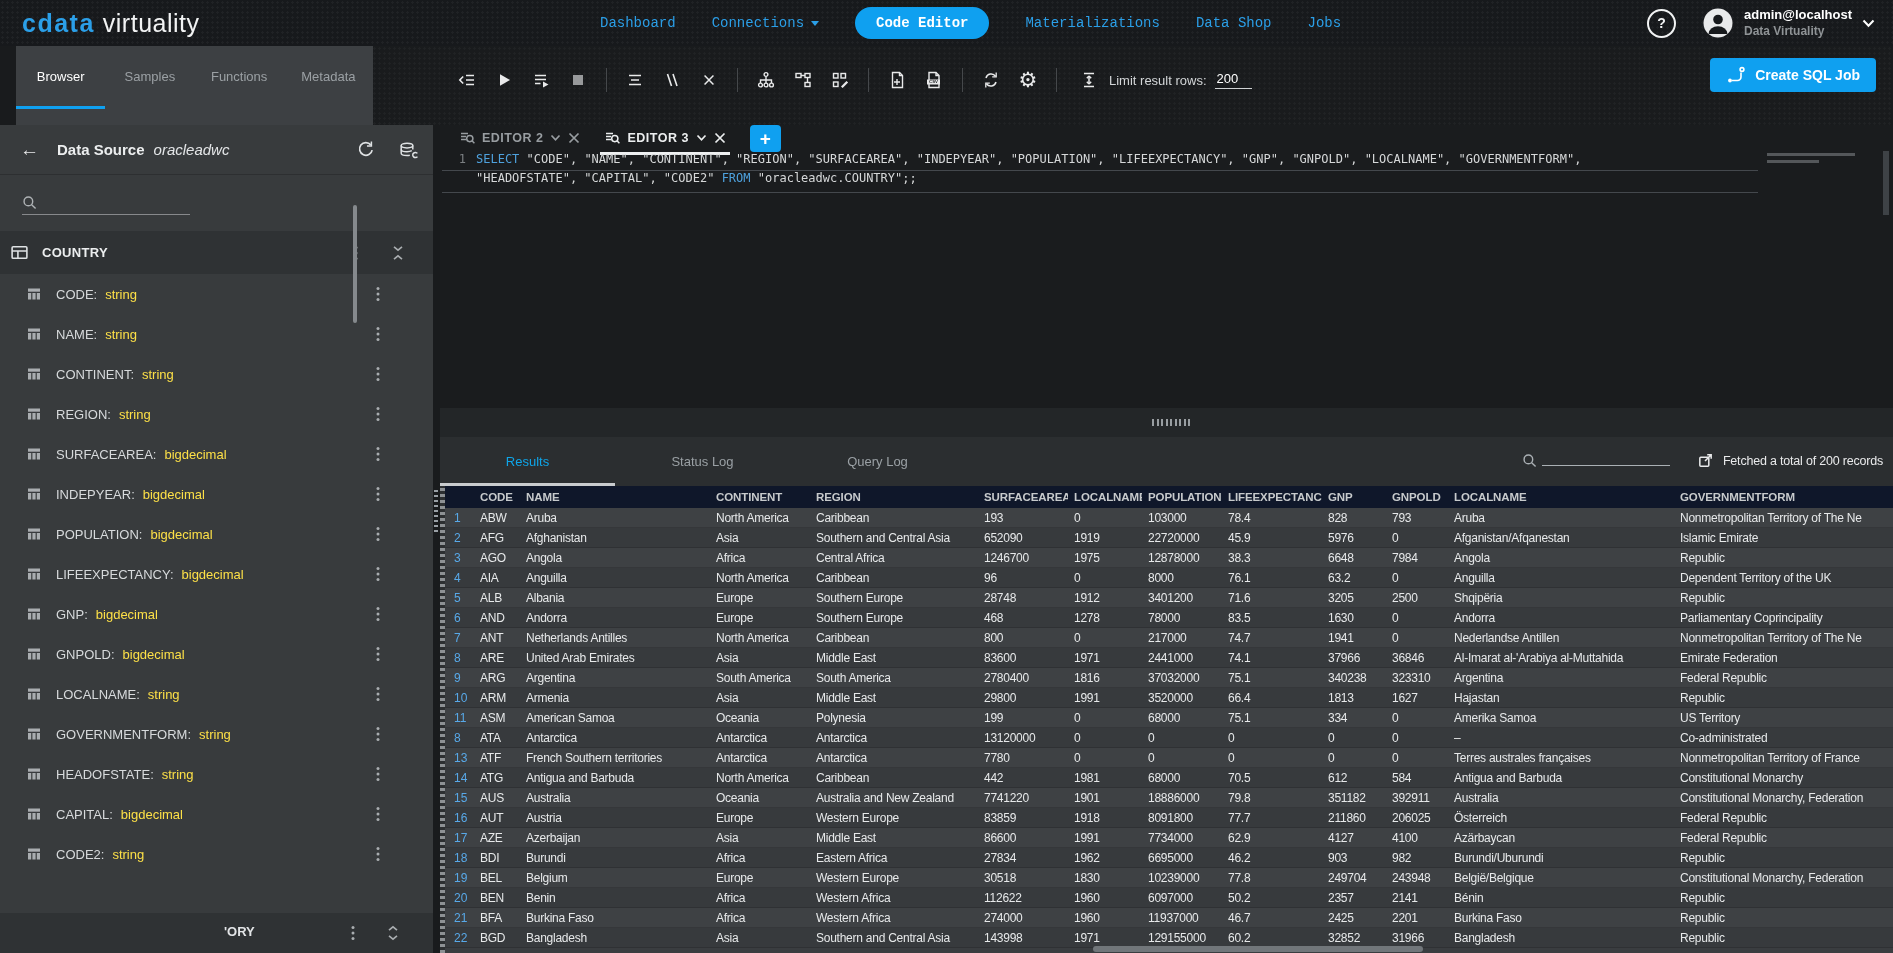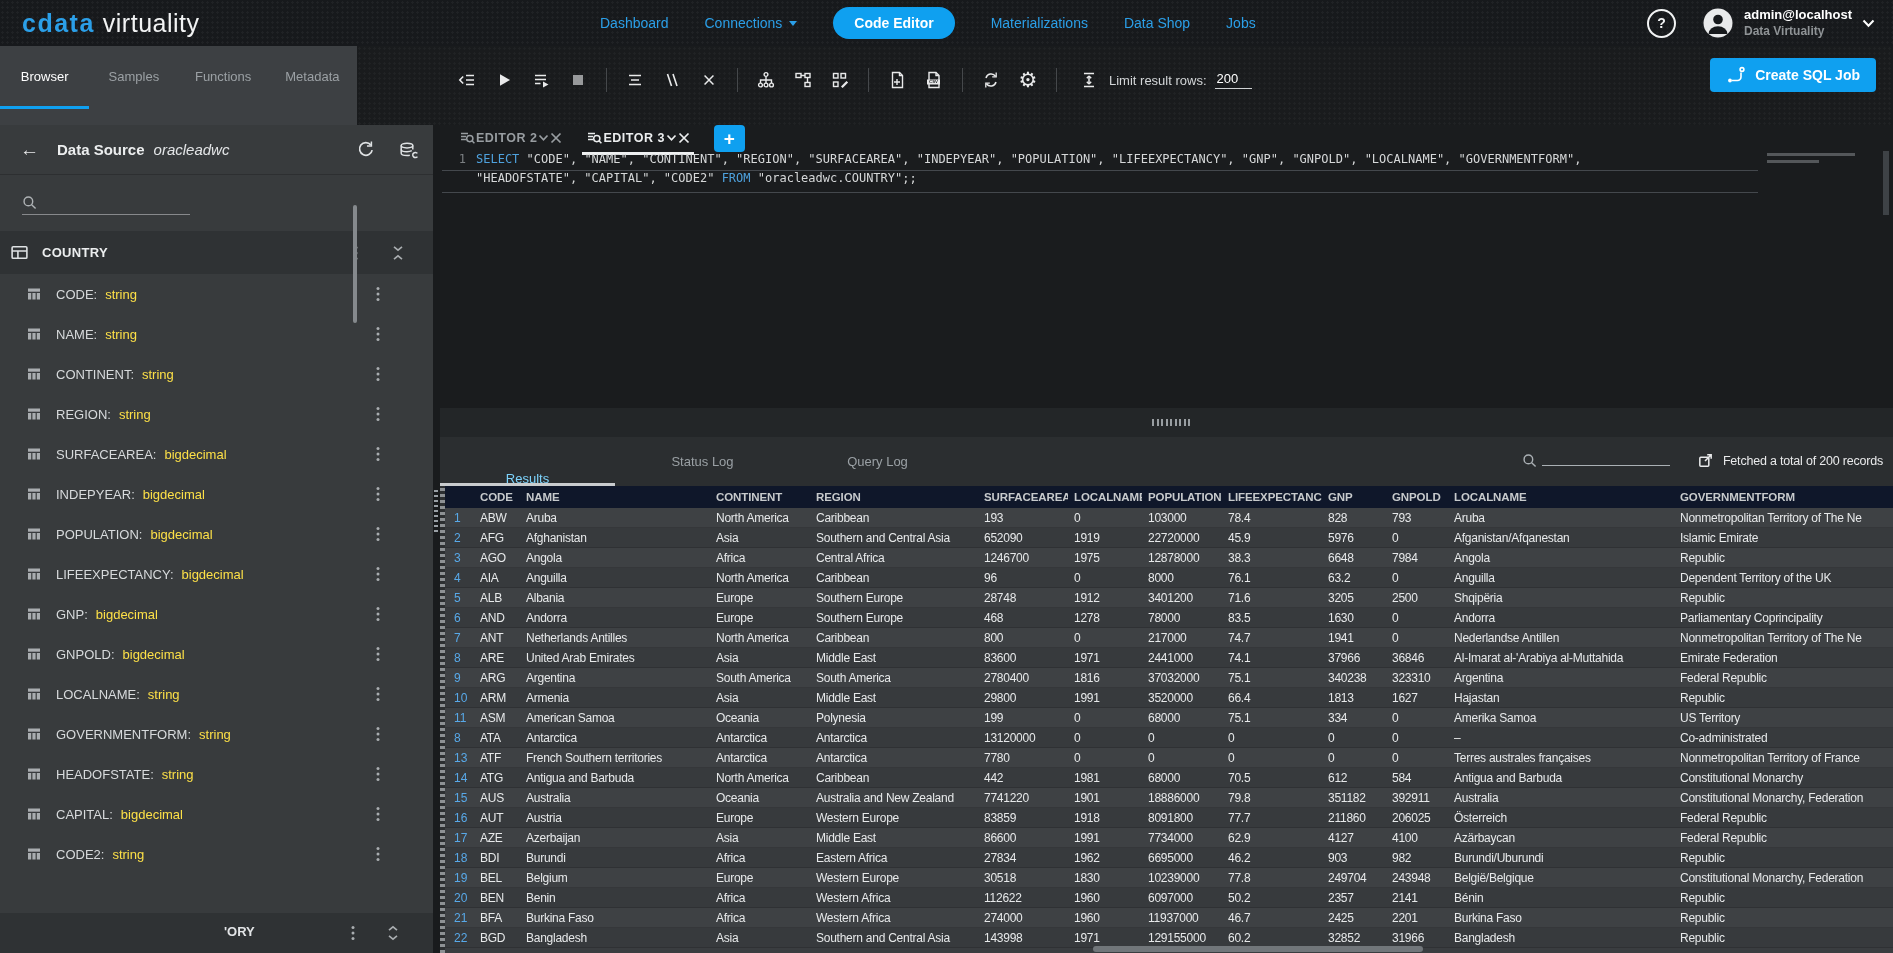--- a/index.html
+++ b/index.html
@@ -8,35 +8,35 @@
   svg{display:block;}
 
   
   #topbar{position:absolute;left:0;top:0;width:1893px;height:46px;background:#17191c;
     background-image:radial-gradient(rgba(255,255,255,.04) 1px,transparent 1.2px);background-size:5px 5px;
     display:flex;align-items:center;z-index:30;}
   .logo{margin-left:22px;font-size:25px;display:flex;align-items:baseline;white-space:nowrap;}
   .logo .lc{color:#2b9fe8;font-weight:bold;letter-spacing:1.5px;}
   .logo .lv{color:#f2f3f4;font-weight:300;margin-left:8px;letter-spacing:.5px;}
   #nav{position:absolute;left:600px;top:0;height:46px;display:flex;align-items:center;gap:36px;}
-  .nav-item{color:#2b9fe8;font-size:14px;display:flex;align-items:center;gap:7px;cursor:pointer;white-space:nowrap;}
+  .nav-item{color:#2b9fe8;font-size:14px;display:flex;align-items:center;gap:7px;cursor:pointer;white-space:nowrap;font-family:Liberation Mono, monospace;}
   .nav-item .caret-down{width:0;height:0;border-left:4.5px solid transparent;border-right:4.5px solid transparent;
     border-top:5.5px solid #2b9fe8;display:none;}
   .nav-item.hascaret .caret-down{display:block;}
   .nav-item.active{background:#0fa0f0;color:#fff;padding:8px 21px;border-radius:19px;font-weight:bold;}
   #user-area{position:absolute;right:18px;top:0;height:46px;display:flex;align-items:center;gap:26px;}
   .help-circle{width:25px;height:25px;border:2px solid #f2f3f4;border-radius:50%;display:flex;align-items:center;
     justify-content:center;font-size:14px;font-weight:bold;color:#f2f3f4;}
   .user-block{display:flex;align-items:center;gap:10px;}
   .user-names{display:flex;flex-direction:column;line-height:1.25;}
   .user-names .un{font-size:13px;font-weight:bold;color:#fff;}
   .user-names .uo{font-size:12px;color:#8f9396;font-weight:bold;}
 
   
-  #side-tabs{position:absolute;left:0;top:46px;width:357px;height:79px;background:#3d4043;display:flex;z-index:20;}
+  #side-tabs{position:absolute;left:16px;top:46px;width:357px;height:79px;background:#3d4043;display:flex;z-index:20;}
   .side-tab{width:25%;height:60px;display:flex;align-items:center;justify-content:center;font-size:13px;
     color:#9ba0a4;border-bottom:3px solid transparent;cursor:pointer;}
   .side-tab.active{color:#fff;border-bottom-color:#0fa0f0;}
 
   
   #toolbar{position:absolute;left:357px;top:46px;width:1536px;height:79px;background:#191b1d;
     background-image:radial-gradient(rgba(255,255,255,.03) 1px,transparent 1.2px);background-size:5px 5px;}
   #tool-icons{position:absolute;left:98px;top:14px;height:40px;display:flex;align-items:center;gap:13px;}
   .tbtn{width:24px;height:24px;display:flex;align-items:center;justify-content:center;cursor:pointer;}
   .tsep{width:1px;height:24px;background:#45484b;margin:0 3px;}
@@ -71,21 +71,21 @@
   #partial-row .uf{position:absolute;left:384px;top:11px;cursor:pointer;}
   #desktop-tip{position:absolute;left:0;bottom:1px;width:219px;height:38px;background:#26282b;
     box-shadow:0 0 8px rgba(0,0,0,.45);display:flex;align-items:center;padding-left:14px;gap:11px;}
   #desktop-tip .dl{font-size:13.5px;font-weight:bold;color:#fff;white-space:nowrap;}
   #side-resize{position:absolute;left:434px;top:488px;width:4px;height:44px;
     background:repeating-linear-gradient(0deg,#9aa0a6 0 2px,transparent 2px 5px);}
 
   
   #editor-zone{position:absolute;left:440px;top:125px;width:1453px;height:283px;background:#1a1c1e;}
   #editor-tabs{position:absolute;left:15px;top:0;display:flex;align-items:flex-start;gap:16px;}
-  .etab{display:flex;align-items:center;gap:1px;padding:5px 4px 6px 4px;border-bottom:3px solid transparent;cursor:pointer;color:#989da1;}
+  .etab{display:flex;align-items:center;gap:7px;padding:5px 4px 6px 4px;border-bottom:3px solid transparent;cursor:pointer;color:#989da1;}
   .etab .lbl{font-size:12.5px;font-weight:bold;letter-spacing:.5px;white-space:nowrap;}
   .etab.active{color:#eceeef;border-bottom-color:#eef0f1;}
   .etab svg{stroke:#989da1;}
   .etab.active svg{stroke:#eceeef;}
   #plus-btn{width:31px;height:27px;background:#0fa0f0;border-radius:4px;color:#fff;font-size:19px;font-weight:bold;
     display:flex;align-items:center;justify-content:center;cursor:pointer;margin-left:4px;}
   #code{position:absolute;left:0;top:0;width:100%;height:100%;font-family:"DejaVu Sans Mono",monospace;font-size:12px;}
   .lnum{position:absolute;left:8px;top:27px;width:18px;text-align:right;color:#7b7f82;}
   .cline{position:absolute;left:36px;white-space:pre;color:#d6d8d9;}
   .cl1{top:27px;} .cl2{top:46px;}
@@ -98,21 +98,21 @@
 
   
   #split-strip{position:absolute;left:440px;top:408px;width:1453px;height:29px;background:#232628;}
   #split-handle{position:absolute;left:712px;top:11px;width:40px;height:7px;
     background:repeating-linear-gradient(90deg,#989da1 0 2px,transparent 2px 4.5px);cursor:row-resize;}
 
   
   #results{position:absolute;left:440px;top:437px;width:1453px;height:516px;background:#3a3d40;}
   #rtabs{height:49px;background:#2b2e30;display:flex;position:relative;}
   .rtab{width:175px;height:49px;display:flex;align-items:center;justify-content:center;font-size:13px;color:#9aa0a4;cursor:pointer;}
-  .rtab.active{color:#7dd3fc;box-shadow:inset 0 -3px 0 #c9ccce;align-items:flex-end;}
+  .rtab.active{color:#0ea5e9;box-shadow:inset 0 -3px 0 #c9ccce;}
   #rsearch{position:absolute;left:1082px;top:16px;display:flex;align-items:flex-end;gap:5px;cursor:text;}
   #rsearch .su{width:128px;height:1px;background:#aab0b4;margin-bottom:2px;}
   #fetched{position:absolute;right:10px;top:15px;display:flex;align-items:center;gap:9px;}
   #fetched .ft{font-size:12.5px;color:#e9eaeb;letter-spacing:-.2px;white-space:nowrap;}
   .rgrid{display:grid;grid-template-columns:28px 46px 190px 100px 168px 90px 74px 80px 100px 64px 62px 226px 1fr;
     padding-left:6px;box-sizing:border-box;width:100%;}
   #rheader{height:22px;background:#0f172a;line-height:22px;}
   #rheader .hc{font-size:11.5px;font-weight:bold;color:#c7cacc;padding-left:6px;white-space:nowrap;overflow:hidden;letter-spacing:-.1px;}
   #rows{height:445px;overflow:hidden;position:relative;}
   .trow{height:20px;line-height:20px;box-shadow:inset 0 -1px rgba(0,0,0,.14);}

